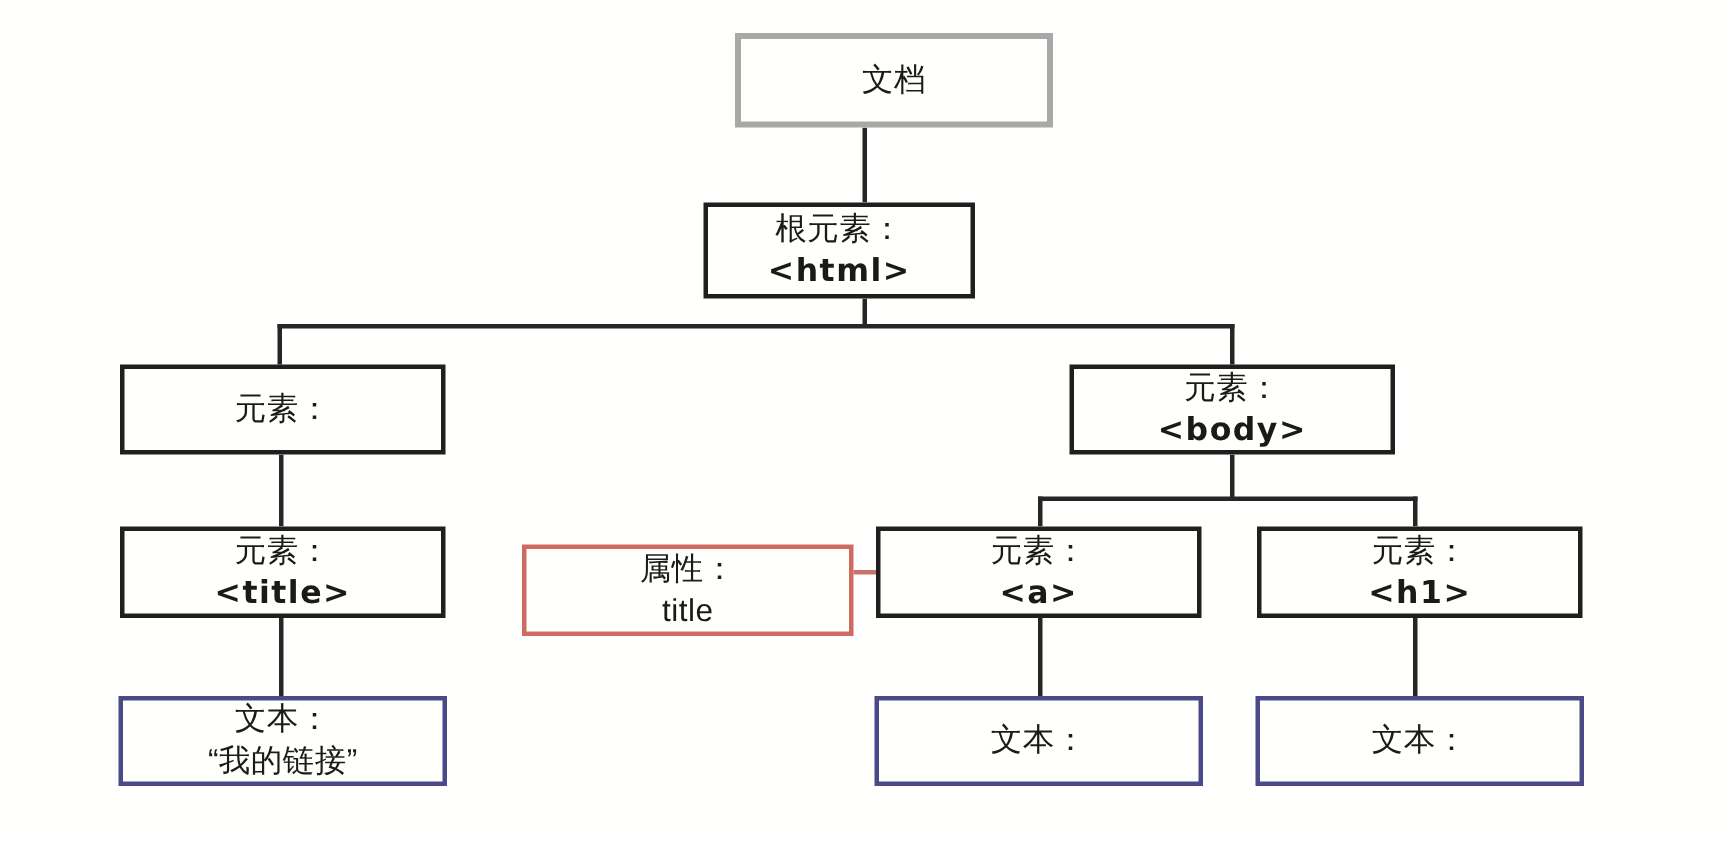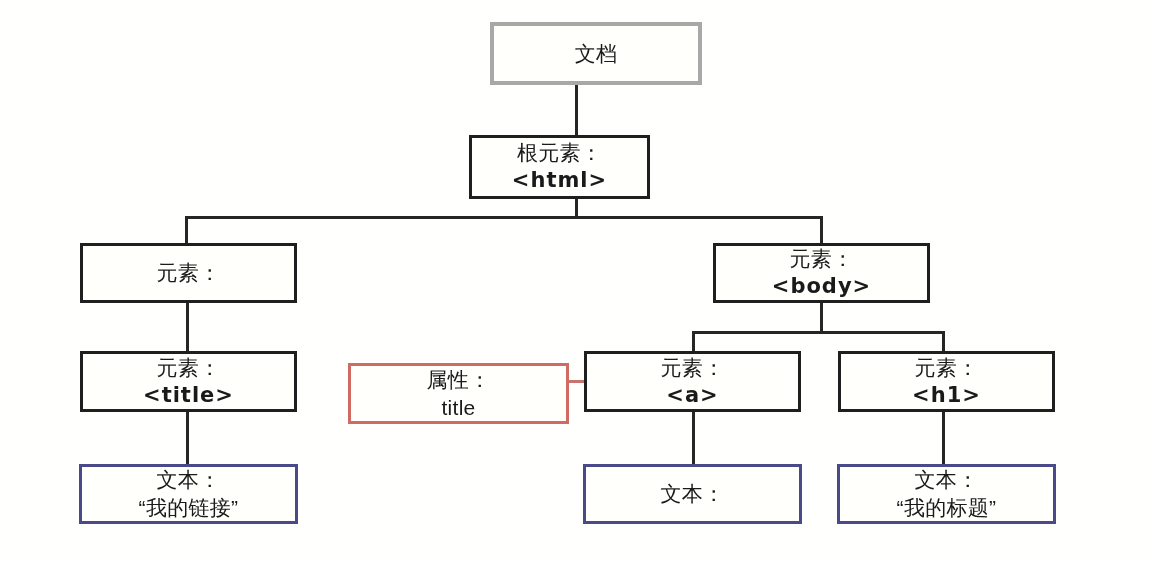--- a/index.html
+++ b/index.html
@@ -126,16 +126,15 @@
     <span class="l1">文本：</span>
     <span class="l2">“我的链接”</span>
   </div>
 
   <div class="node b-blue" style="left:583px; top:464px; width:219px; height:60px;">
     <span class="l1">文本：</span>
   </div>
 
   <div class="node b-blue" style="left:837px; top:464px; width:219px; height:60px;">
     <span class="l1">文本：</span>
-    <span class="l2">“我的标题”</span>
   </div>
 
 </div>
 
 </body></html>

